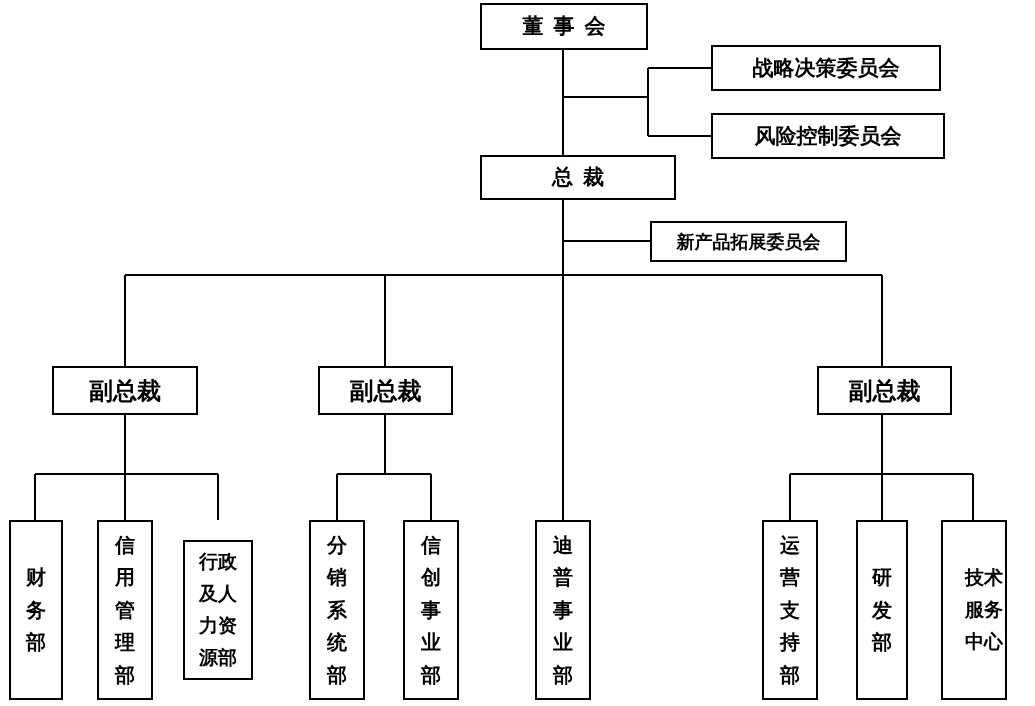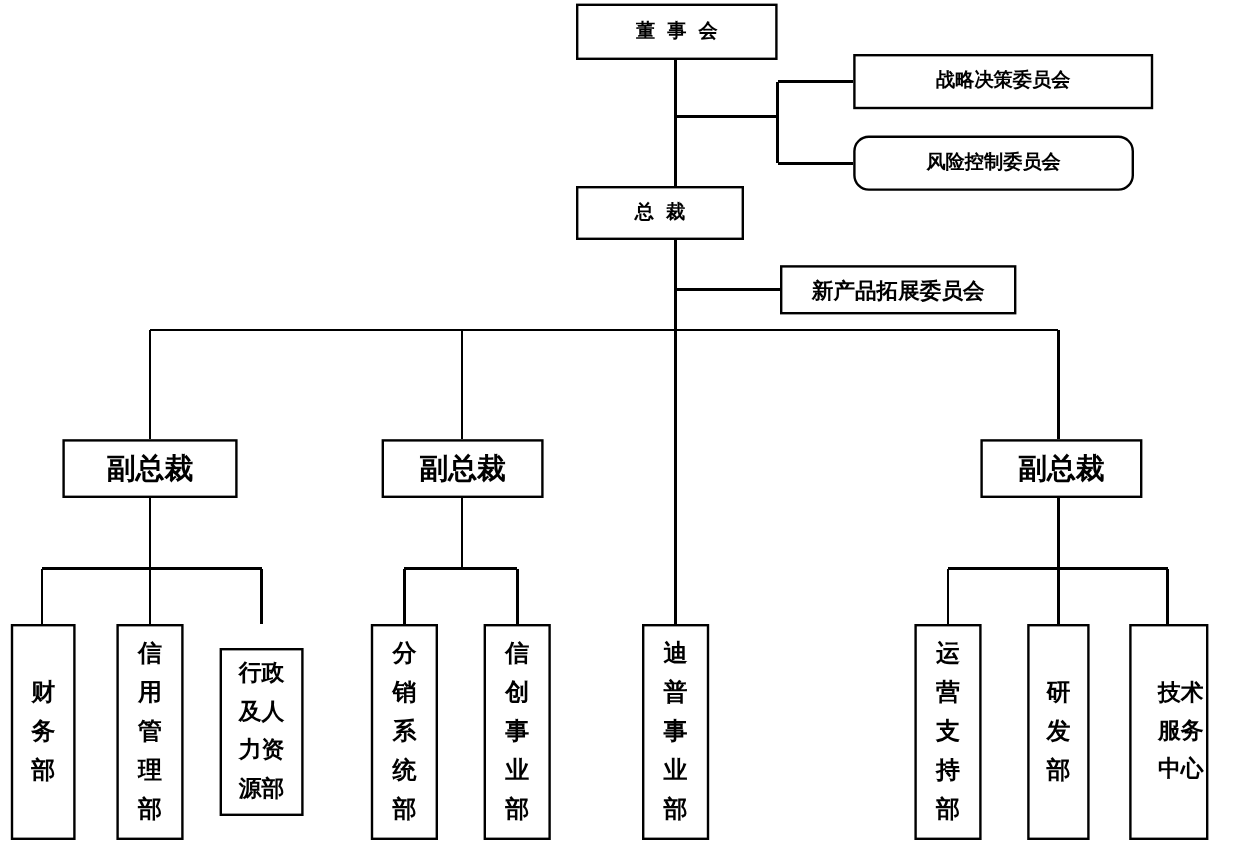--- a/index.html
+++ b/index.html
@@ -32,21 +32,21 @@
     display: flex;
     align-items: center;
     justify-content: center;
     text-align: center;
     color: #000000;
     line-height: 1.0;
     z-index: 2;
   }
   
   .node-h {
-    font-size: 16px;
+    font-size: 21px;
     font-weight: 700;
     white-space: nowrap;
   }
   .node-h.spaced {
     letter-spacing: 10px;
     text-indent: 10px;
   }
   .node-h.tight {
     letter-spacing: 0px;
     font-weight: 600;
@@ -120,25 +120,25 @@
       <line x1="882" y1="415" x2="882" y2="474"></line>
       <line x1="790" y1="474" x2="973" y2="474"></line>
       <line x1="790" y1="474" x2="790" y2="520"></line>
       <line x1="882" y1="474" x2="882" y2="520"></line>
       <line x1="973" y1="474" x2="973" y2="520"></line>
     </g>
   </svg>
 
   <div class="node node-h spaced" style="left:480px; top:3px; width:168px; height:47px;">董事会</div>
 
-  <div class="node node-h tight" style="left:711px; top:45px; width:250px; height:46px;">战略决策委员会</div>
-
-  <div class="node node-h tight" style="left:711px; top:113px; width:234px; height:46px;border-radius:13px;">风险控制委员会</div>
-
-  <div class="node node-h spaced" style="left:480px; top:155px; width:140px; height:45px;">总裁</div>
+  <div class="node node-h tight" style="left:711px; top:45px; width:230px; height:46px;">战略决策委员会</div>
+
+  <div class="node node-h tight" style="left:711px; top:113px; width:234px; height:46px;">风险控制委员会</div>
+
+  <div class="node node-h spaced" style="left:480px; top:155px; width:196px; height:45px;">总裁</div>
 
   <div class="node node-h tight" style="left:650px; top:221px; width:197px; height:41px; font-size:18px;">新产品拓展委员会</div>
 
   <div class="node node-vp" style="left:52px; top:366px; width:146px; height:49px;">副总裁</div>
 
   <div class="node node-vp" style="left:318px; top:366px; width:135px; height:49px;">副总裁</div>
 
   <div class="node node-vp" style="left:817px; top:366px; width:135px; height:49px;">副总裁</div>
 
   <div class="node node-v" style="left:9px; top:520px; width:54px; height:180px;">

